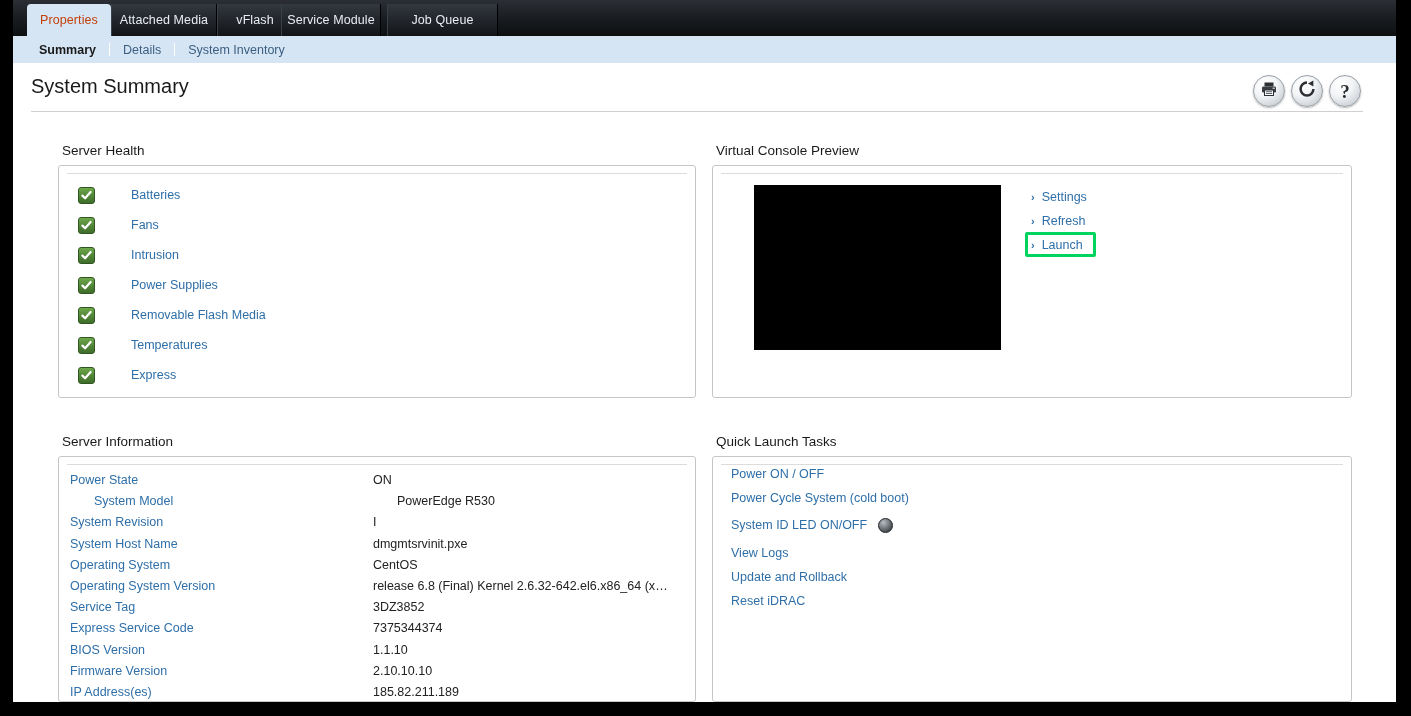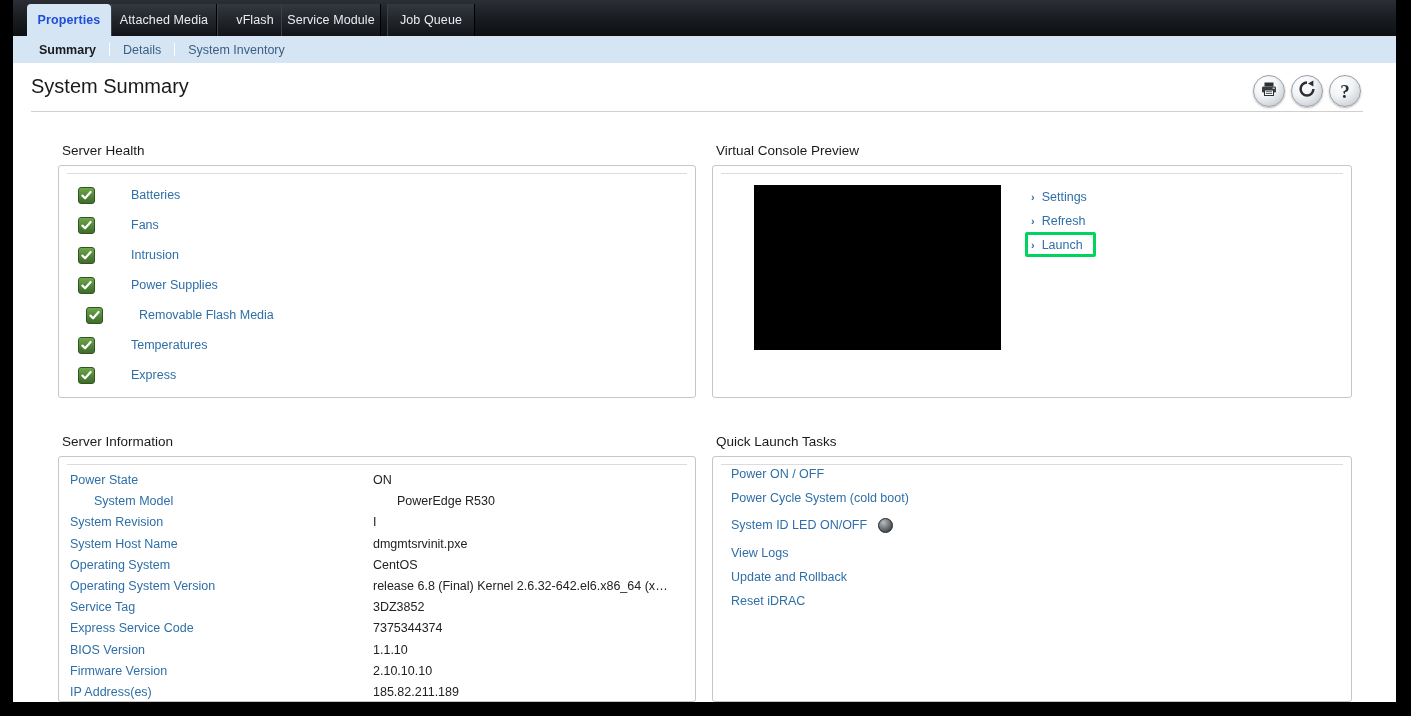--- a/index.html
+++ b/index.html
@@ -40,22 +40,22 @@
     font-size: 12.5px;
     letter-spacing: .1px;
     cursor: pointer;
     border-left: 1px solid #3a4047;
     border-right: 1px solid #000;
     background: linear-gradient(to bottom, #33383f 0%, #22262b 50%, #121417 100%);
   }
   .tab.first { border-left: none; }
   .tab.active {
     background: #d6e5f4;
-    color: #1d4ed8;
-    font-weight: bold;
+    color: #c2410c;
+    font-weight: normal;
     border-left: none;
     border-right: none;
     border-top-left-radius: 4px;
     border-top-right-radius: 4px;
   }
 
   
   #subtabs {
     position: absolute;
     left: 0; top: 36px;
@@ -206,21 +206,21 @@
 <body>
 
 <div id="frame">
   <div id="page">
 
     <div id="tabstrip">
         <div class="tab active first" style="left: 14px; width: 84px;">Properties</div>
         <div class="tab" style="left: 98px; width: 106px;">Attached Media</div>
         <div class="tab" style="left: 204px; width: 76px;">vFlash</div>
         <div class="tab" style="left: 268px; width: 100px;">Service Module</div>
-        <div class="tab" style="left: 374px; width: 88px;">Job Queue</div>
+        <div class="tab" style="left: 374px; width: 111px;">Job Queue</div>
       </div>
 
     <div id="subtabs">
         <div class="subtab active">Summary</div>
         <div class="subsep"></div>
         <div class="subtab">Details</div>
         <div class="subsep"></div>
         <div class="subtab">System Inventory</div>
       </div>
 
@@ -305,21 +305,21 @@
         <span class="health-link">Intrusion</span>
       </div>
       <div class="health-row" style="top: 275px; left: 65px;">
         <div class="chk">
           <svg width="13" height="13" viewBox="0 0 13 13">
             <path d="M2.4 6.6 L5.1 9.3 L10.6 3.0" fill="none" stroke="#ffffff" stroke-width="2.2" stroke-linecap="round" stroke-linejoin="round"></path>
           </svg>
         </div>
         <span class="health-link">Power Supplies</span>
       </div>
-      <div class="health-row" style="top: 305px; left: 65px; margin-left: 8px;">
+      <div class="health-row" style="top: 305px; left: 65px;">
         <div class="chk">
           <svg width="13" height="13" viewBox="0 0 13 13">
             <path d="M2.4 6.6 L5.1 9.3 L10.6 3.0" fill="none" stroke="#ffffff" stroke-width="2.2" stroke-linecap="round" stroke-linejoin="round"></path>
           </svg>
         </div>
         <span class="health-link">Removable Flash Media</span>
       </div>
       <div class="health-row" style="top: 335px; left: 65px;">
         <div class="chk">
           <svg width="13" height="13" viewBox="0 0 13 13">

